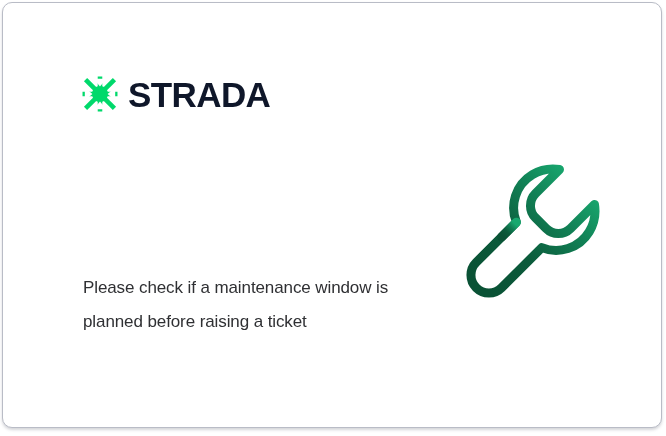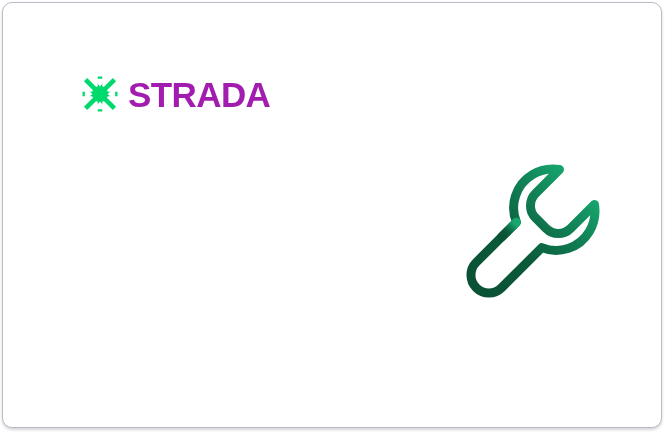--- a/index.html
+++ b/index.html
@@ -52,21 +52,21 @@
     width: 38px;
     height: 38px;
     display: block;
     flex: 0 0 auto;
   }
   .brand-word {
     font-family: "Liberation Sans", sans-serif;
     font-size: 35px;
     font-weight: bold;
     letter-spacing: -0.6px;
-    color: #a21caf;
+    color: #0f172a;
     line-height: 1;
     white-space: nowrap;
   }
 
   
   .headline {
     position: absolute;
     left: 80px;
     top: 152px;
     width: 350px;
@@ -135,20 +135,21 @@
             <path d="M33 90 L50 70 L67 90 z"></path>
             <path d="M10 33 L30 50 L10 67 z"></path>
             <path d="M90 33 L70 50 L90 67 z"></path>
           </g>
         </svg>
       </span>
       <span class="brand-word">STRADA</span>
     </div>
 
 
+    <p class="body-copy">Please check if a maintenance window is planned before raising a ticket</p>
 
     <div class="wrench-wrap">
       <svg class="wrench-svg" viewBox="0 0 160 160" aria-hidden="true">
         <defs>
           <linearGradient id="wrenchGrad" x1="0.12" y1="0.95" x2="0.92" y2="0.12">
             <stop offset="0%" stop-color="#0a5235"></stop>
             <stop offset="35%" stop-color="#0b5b3b"></stop>
             <stop offset="70%" stop-color="#118055"></stop>
             <stop offset="100%" stop-color="#18a86f"></stop>
           </linearGradient>

